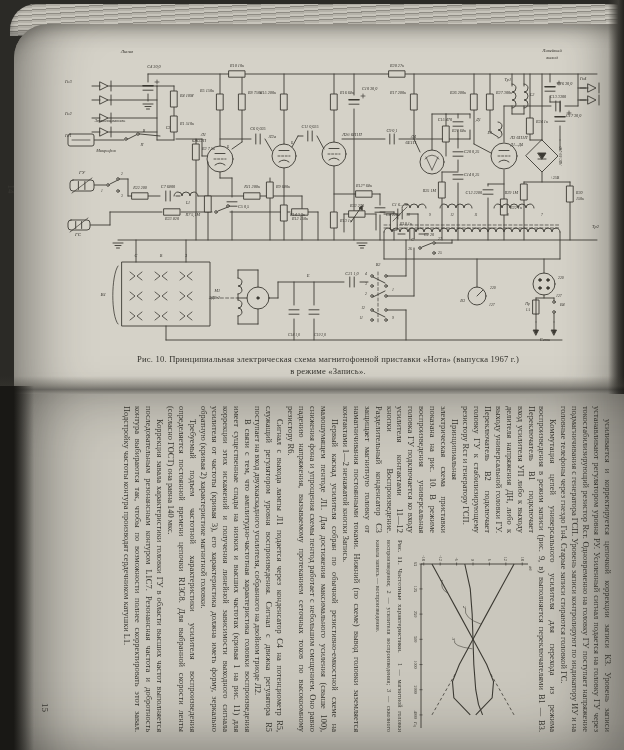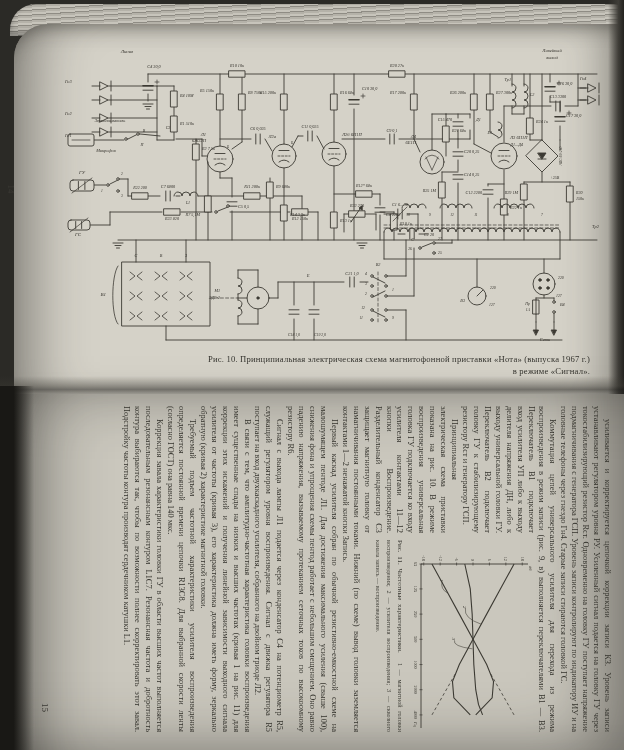--- a/index.html
+++ b/index.html
@@ -39,21 +39,21 @@
   .spine{
     position:absolute;left:0;right:0;top:376px;height:22px;
     background:linear-gradient(180deg,rgba(60,58,52,0) 0%,rgba(60,58,52,.40) 45%,rgba(30,29,26,.5) 62%,rgba(30,29,26,0) 100%);
   }
   .pnum14{
     position:absolute;left:6px;top:184px;font-size:9px;color:#3a3934;
     transform:rotate(90deg);
   }
   #schematic{position:absolute;left:62px;top:44px;}
   .cap10{
-    position:absolute;left:66px;right:34px;top:354px;text-align:right;
+    position:absolute;left:66px;right:34px;top:354px;text-align:center;
     font-size:8.6px;line-height:1.35;color:#33322d;letter-spacing:.2px;
   }
   .rotpage{
     position:absolute;left:620px;top:394px;width:352px;height:592px;
     transform:rotate(90deg);transform-origin:0 0;
     font-size:8.4px;line-height:1.3;text-align:justify;color:#34332d;
     padding:0;box-sizing:border-box;
   }
   .rotpage .inner{padding:8px 14px 0 12px;position:relative;height:100%;box-sizing:border-box;}
   .rotpage p{margin:0;text-indent:13px;}
@@ -591,21 +591,21 @@
     <text x="60" y="131" text-anchor="middle" font-size="3.6" fill="#34322c" font-style="italic" font-family="&quot;Liberation Serif&quot;,serif">2</text>
     <text x="60" y="153" text-anchor="middle" font-size="3.6" fill="#34322c" font-style="italic" font-family="&quot;Liberation Serif&quot;,serif">3</text>
     <text x="82" y="88" text-anchor="middle" font-size="4" fill="#34322c" font-style="italic" font-family="&quot;Liberation Serif&quot;,serif">В</text>
     <text x="80" y="102" text-anchor="middle" font-size="4" fill="#34322c" font-style="italic" font-family="&quot;Liberation Serif&quot;,serif">П</text>
     <text x="166" y="104" text-anchor="middle" font-size="3.6" fill="#34322c" font-style="italic" font-family="&quot;Liberation Serif&quot;,serif">Б</text>
     <text x="230" y="100" text-anchor="middle" font-size="3.6" fill="#34322c" font-style="italic" font-family="&quot;Liberation Serif&quot;,serif">Б</text>
   </svg>
 
 <div class="cap10">
   <span>Рис. 10. Принципиальная электрическая схема магнитофонной приставки «Нота» (выпуска 1967 г.)</span><br>
-  <span>в режиме «Сигнал».</span>
+  <span>в режиме «Запись».</span>
 </div>
 
 <div class="spine"></div>
 <div class="paper-bottom"></div>
 <div class="left-dark"></div>
 
 <div class="rotpage">
   <div class="inner">
     <p><span>усиливается и корректируется цепочкой коррекции записи КЗ. Уровень записи устанавливают регулятором уровня РУ. Усиленный сигнал подается на головку ГУ через токостабилизирующий резистор Rст. Одновременно на головку ГУ поступает напряжение подмагничивания с генератора ГСП. Уровень записи контролируют по индикатору ИУ и на головные телефоны через гнездо Гн4. Старые записи стираются головкой ГС.</span></p>
     <p><span>Коммутация цепей универсального усилителя для перехода из режима воспроизведения в режим записи (рис. 9, в) выполняется переключателями В1 — В3.</span>

